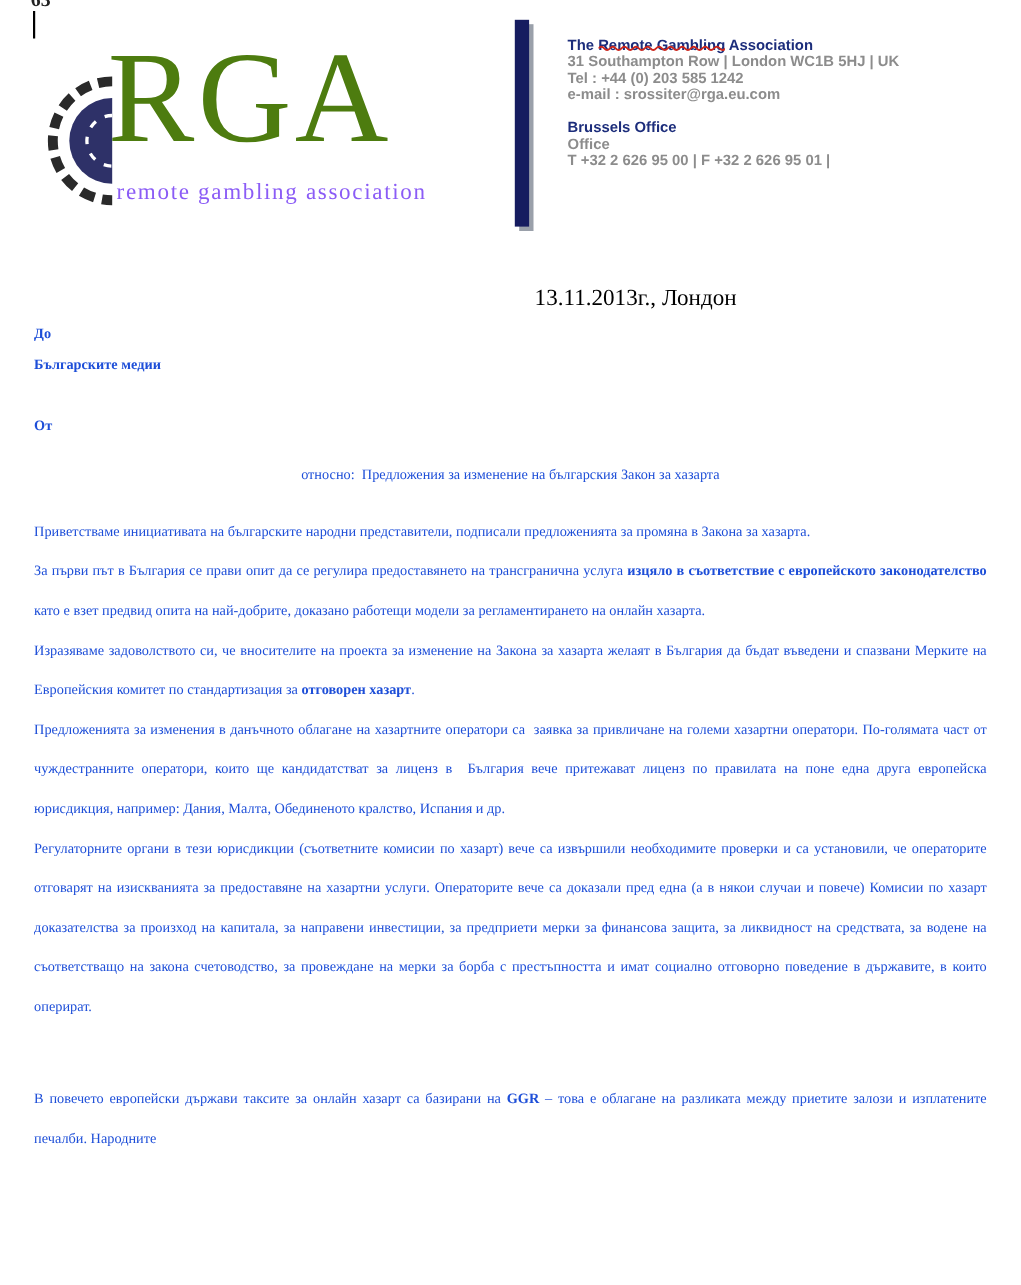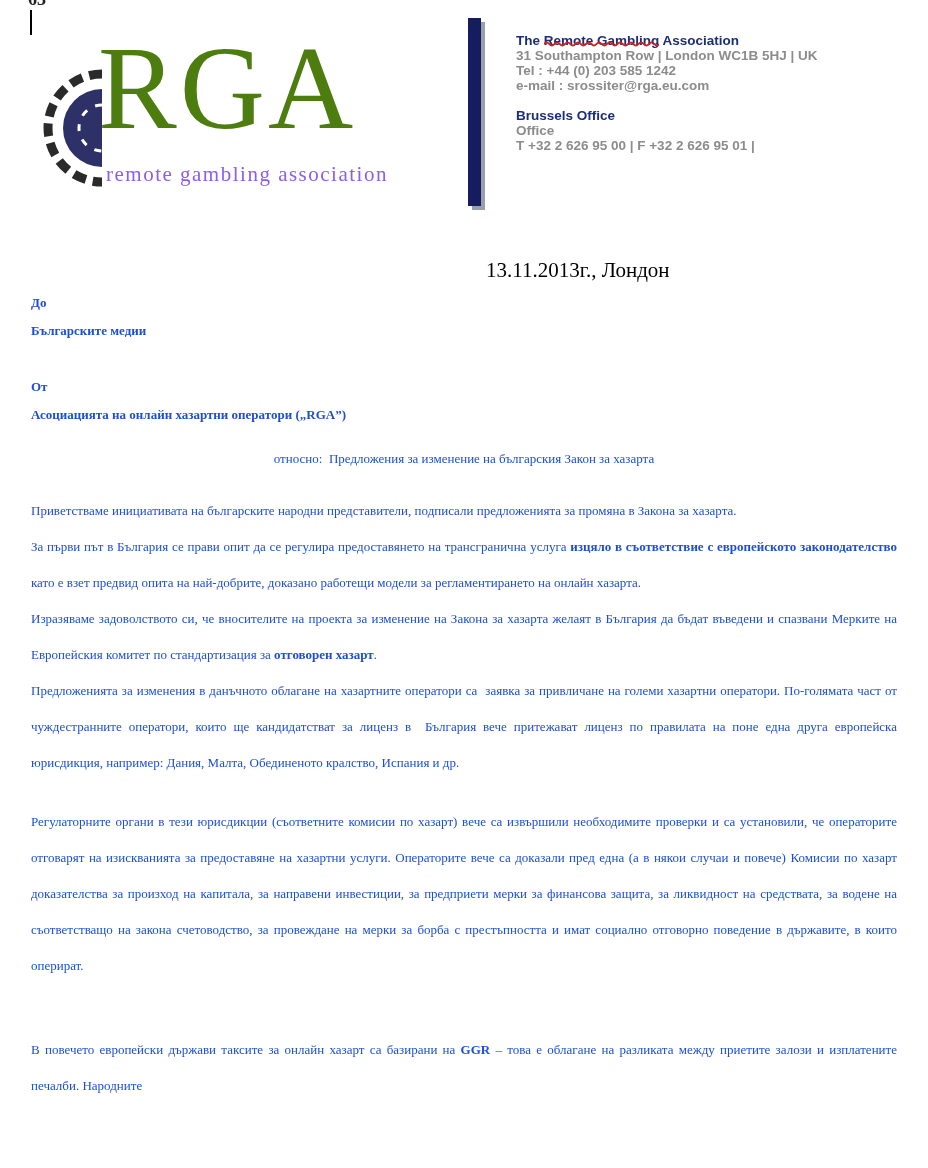--- a/index.html
+++ b/index.html
@@ -52,21 +52,21 @@
   .letter-body{
     position:absolute; left:31px; top:289px; width:866px;
     font-size:13px; color:#1d4ed8;
   }
   .head-line{ margin:0; font-weight:bold; line-height:28px; }
   .head-gap{ margin-bottom:28px; }
   .subject{ margin:16px 0 0 0; font-weight:normal; line-height:28px;text-align:center; }
   .paragraphs{ margin-top:20px; }
   .bpar{ margin:0; text-align:justify; line-height:36px; }
   .bpar b{ font-weight:bold; }
-  .gap-small{ margin-top:23px; }
+  .gap-small{ }
   .gap-large{ margin-top:48px; }
 </style>
 </head>
 <body>
 
 <div class="page">
 
   <div class="page-number">63</div>
   <div class="text-cursor"></div>
 
@@ -100,21 +100,20 @@
       </div>
     </div>
   </div>
 
   <div class="dateline">13.11.2013г., Лондон</div>
 
   <div class="letter-body">
     <p class="head-line">До</p>
     <p class="head-line head-gap">Българските медии</p>
     <p class="head-line">От</p>
-    <p class="head-line">Асоциацията на онлайн хазартни оператори („RGA”)</p>
     <p class="subject">относно:&nbsp; Предложения за изменение на българския Закон за хазарта</p>
     <div class="paragraphs">
         <p class="bpar"><span>Приветстваме инициативата на българските народни представители, подписали предложенията за промяна в Закона за хазарта.</span></p>
         <p class="bpar"><span>За първи път в България се прави опит да се регулира предоставянето на трансгранична услуга </span><b>изцяло в съответствие с европейското законодателство</b><span> като е взет предвид опита на най-добрите, доказано работещи модели за регламентирането на онлайн хазарта.</span></p>
         <p class="bpar"><span>Изразяваме задоволството си, че вносителите на проекта за изменение на Закона за хазарта желаят в България да бъдат въведени и спазвани Мерките на Европейския комитет по стандартизация за </span><b>отговорен хазарт</b><span>.</span></p>
         <p class="bpar"><span>Предложенията за изменения в данъчното облагане на хазартните оператори са&nbsp; заявка за привличане на големи хазартни оператори. По-голямата част от чуждестранните оператори, които ще кандидатстват за лиценз в&nbsp; България вече притежават лиценз по правилата на поне една друга европейска юрисдикция, например: Дания, Малта, Обединеното кралство, Испания и др.</span></p>
         <p class="bpar gap-small"><span>Регулаторните органи в тези юрисдикции (съответните комисии по хазарт) вече са извършили необходимите проверки и са установили, че операторите отговарят на изискванията за предоставяне на хазартни услуги. Операторите вече са доказали пред една (а в някои случаи и повече) Комисии по хазарт доказателства за произход на капитала, за направени инвестиции, за предприети мерки за финансова защита, за ликвидност на средствата, за водене на съответстващо на закона счетоводство, за провеждане на мерки за борба с престъпността и имат социално отговорно поведение в държавите, в които оперират.</span></p>
         <p class="bpar gap-large"><span>В повечето европейски държави таксите за онлайн хазарт са базирани на </span><b>GGR</b><span> – това е облагане на разликата между приетите залози и изплатените печалби. Народните</span></p>
       </div>
   </div>

